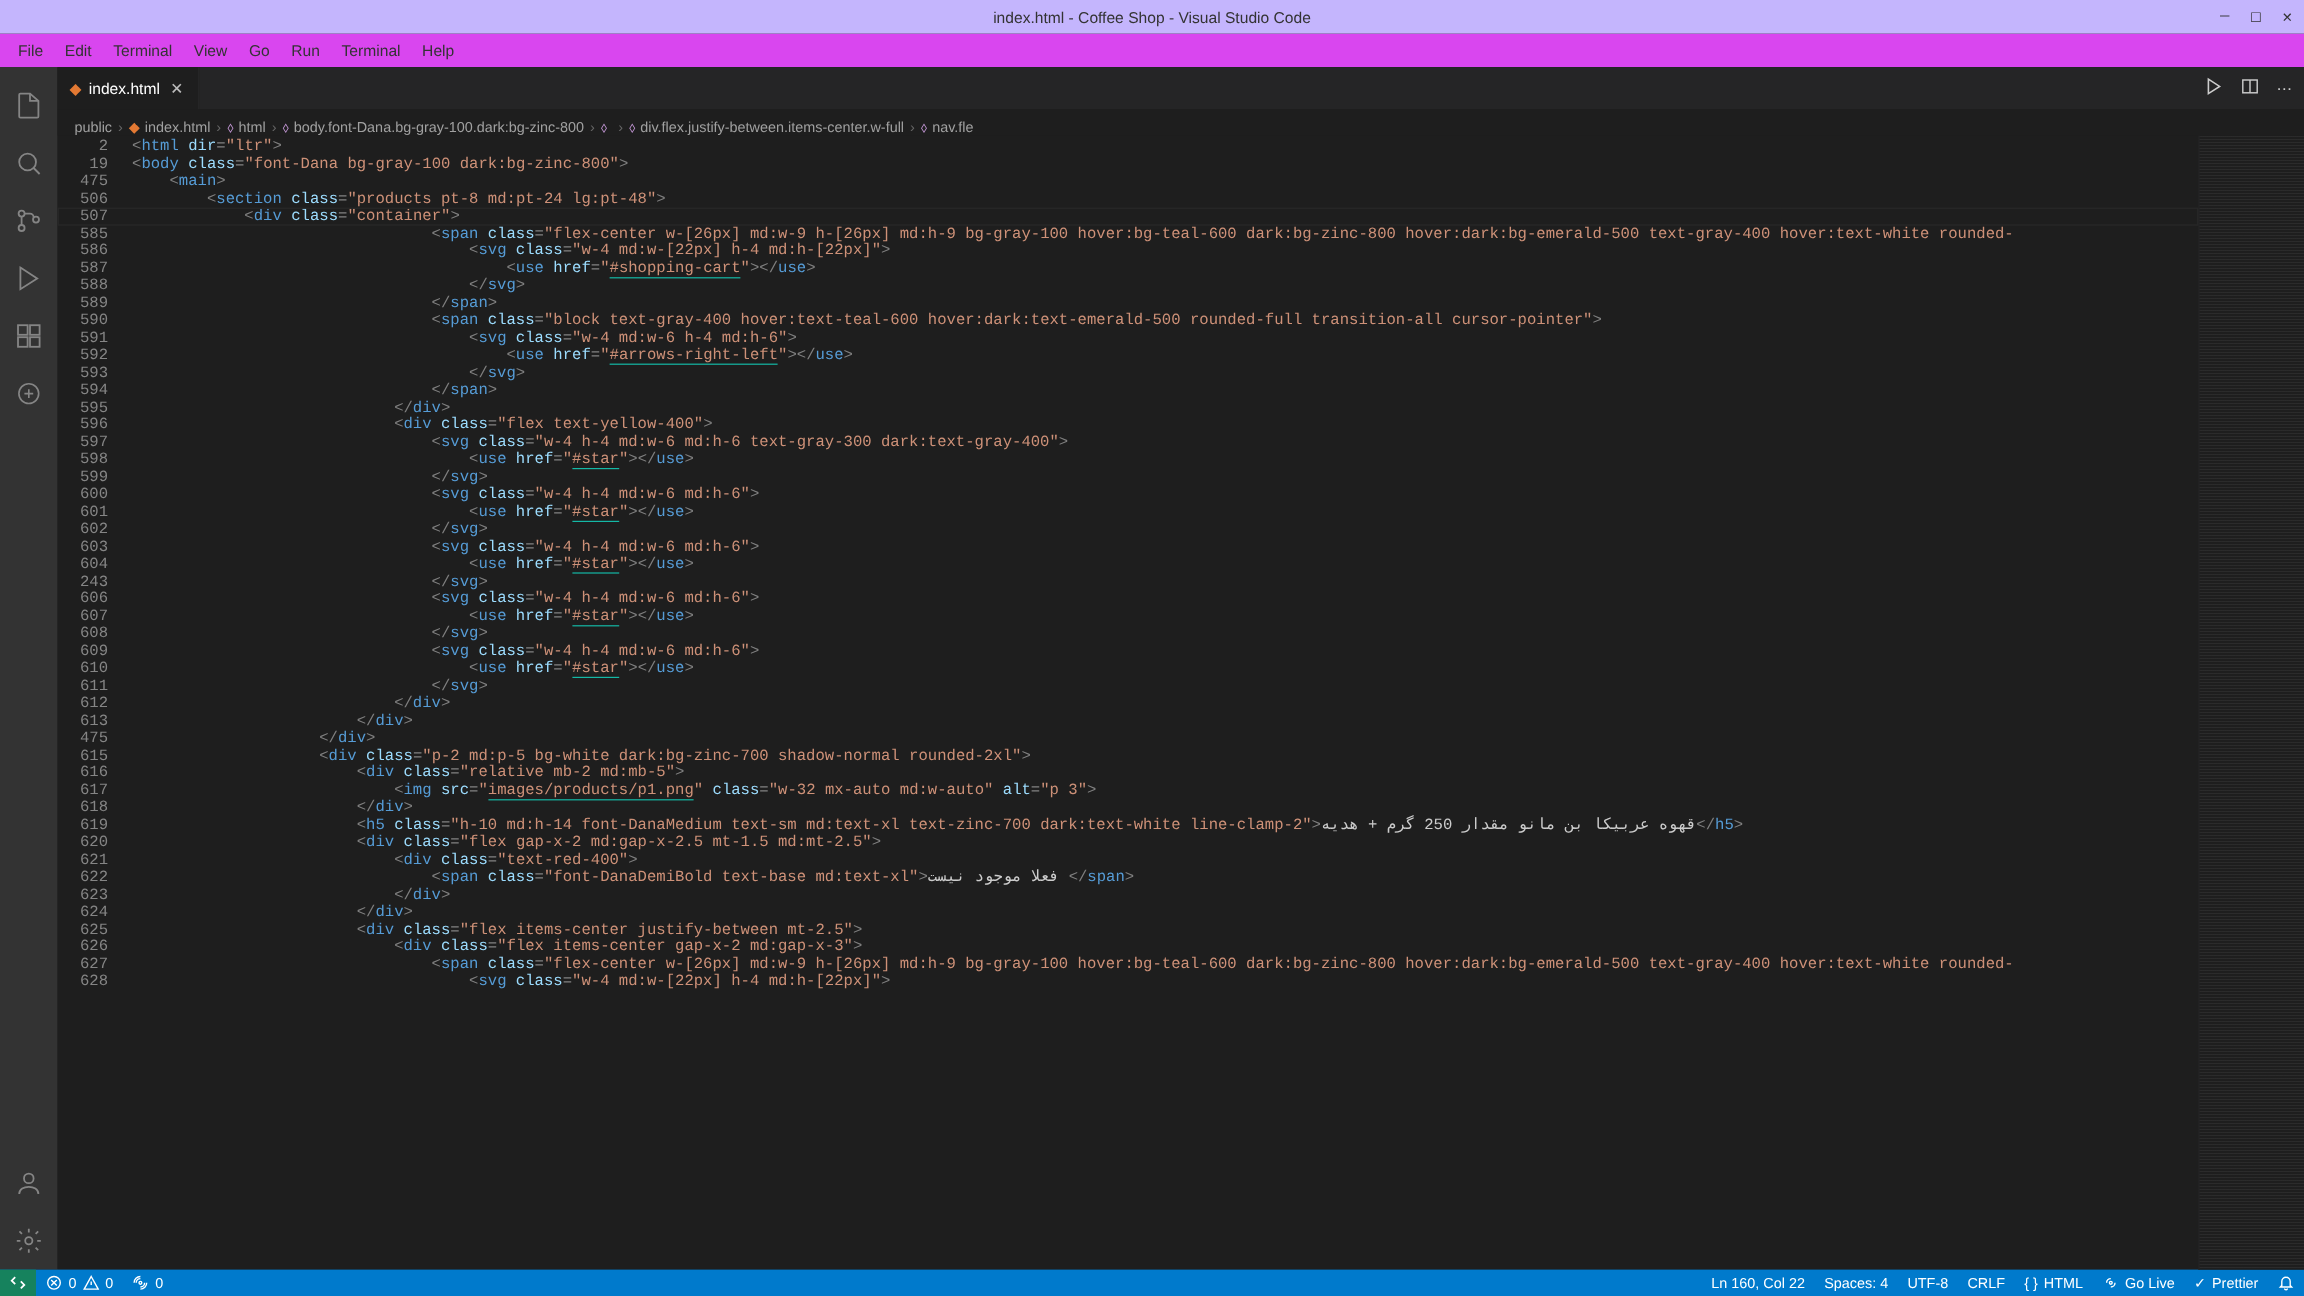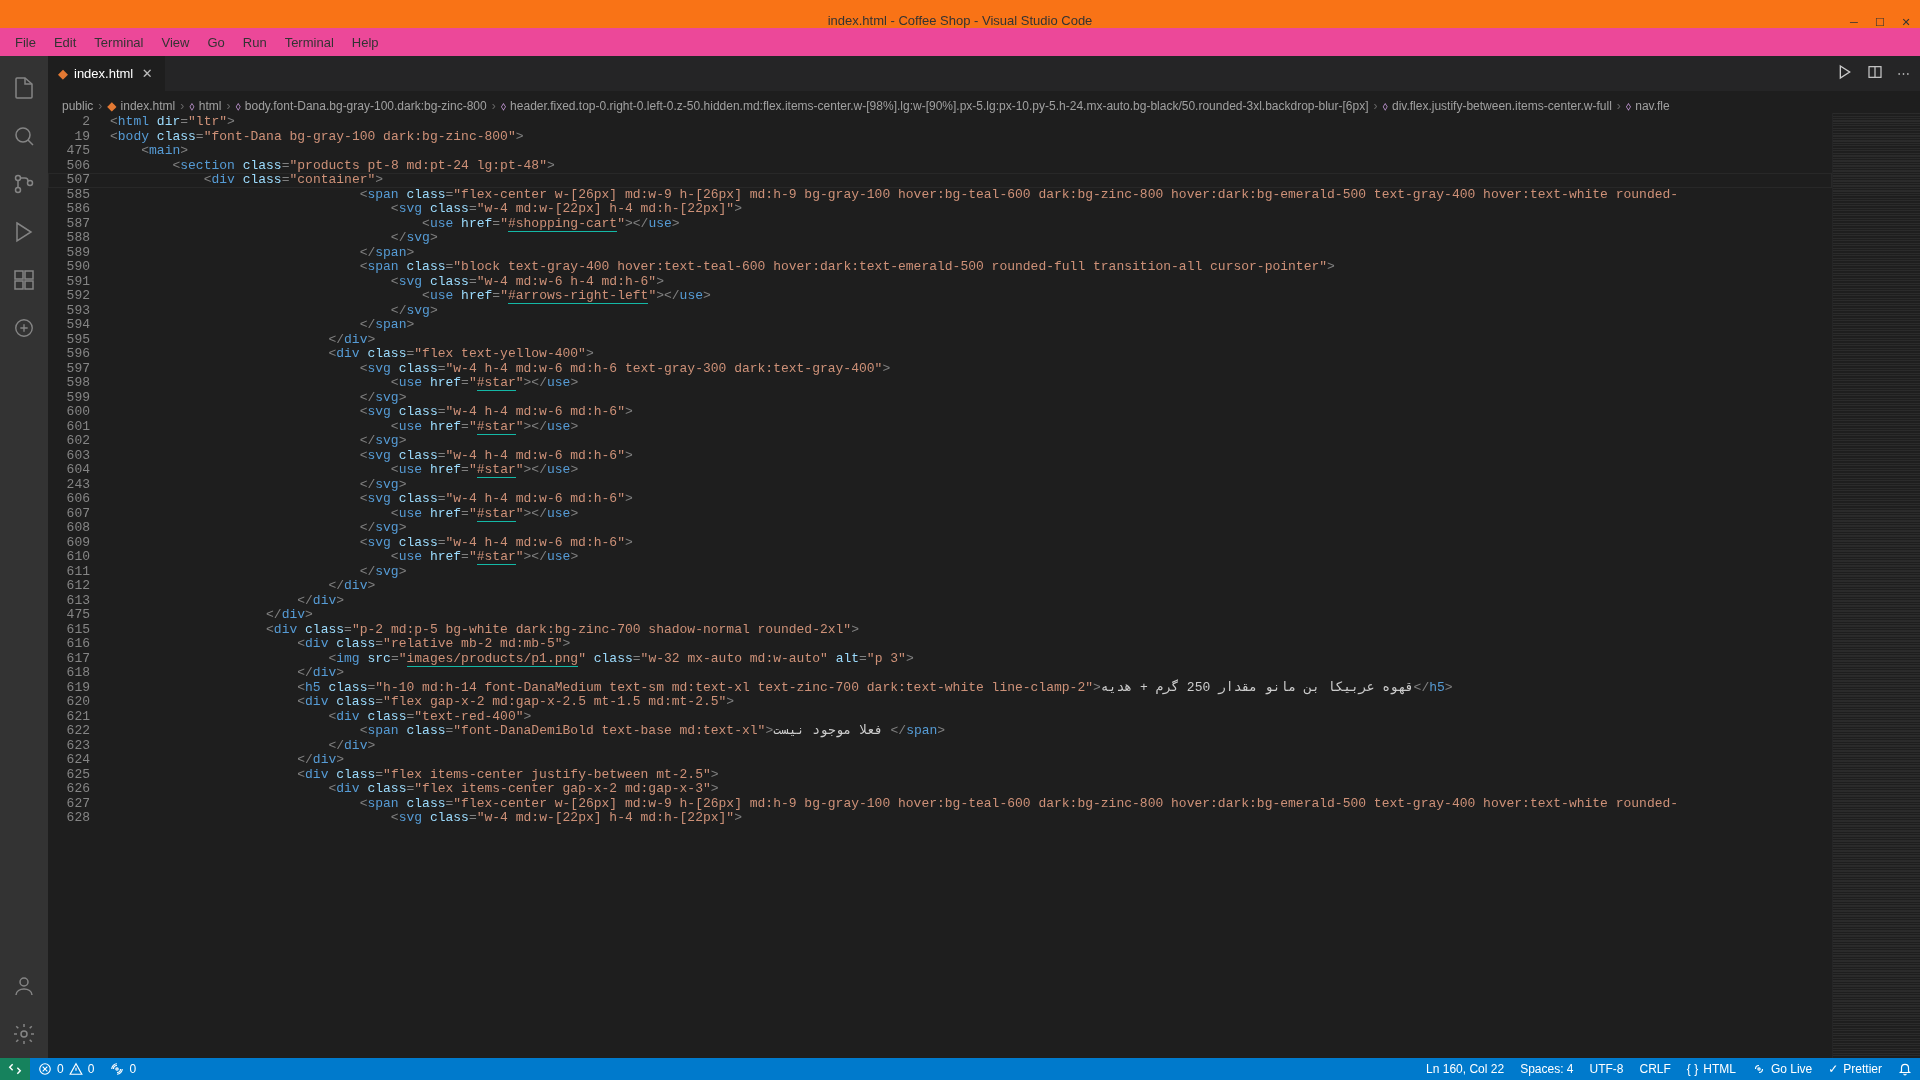--- a/index.html
+++ b/index.html
@@ -1,20 +1,20 @@
 <!DOCTYPE html>
 <html><head>
 <meta charset="utf-8">
 <style>
 *{margin:0;padding:0;box-sizing:border-box}
 body{font-family:-apple-system,BlinkMacSystemFont,'Segoe UI',sans-serif;font-size:13px;background:#1e1e1e;color:#ccc;overflow:hidden;height:100vh;display:flex;flex-direction:column}
-.titlebar{height:28px;background:#f97316;display:flex;align-items:flex-end;justify-content:center;position:relative;color:#333;font-size:13px}
+.titlebar{height:28px;background:#c4b5fd;display:flex;align-items:center;justify-content:center;position:relative;color:#333;font-size:13px}
 .titlebar .ctrls{position:absolute;right:8px;display:flex;gap:14px;align-items:center}
 .titlebar .ctrls span{width:12px;height:12px;display:flex;align-items:center;justify-content:center;cursor:pointer;font-size:11px}
-.menubar{height:28px;background:#ec4899;display:flex;align-items:center;padding:0 6px;color:#333;font-size:13px}
+.menubar{height:28px;background:#d946ef;display:flex;align-items:center;padding:0 6px;color:#333;font-size:13px}
 .menubar .mi{padding:3px 9px;cursor:pointer}
 .body-area{flex:1;display:flex;min-height:0}
 .activity{width:48px;background:#333333;display:flex;flex-direction:column;align-items:center;padding-top:8px}
 .activity .ai{width:48px;height:48px;display:flex;align-items:center;justify-content:center;cursor:pointer;color:#858585}
 .activity .spacer{flex:1}
 .main{flex:1;display:flex;flex-direction:column;min-width:0;background:#1e1e1e}
 .tabs{height:35px;background:#252526;display:flex;align-items:stretch}
 .tab{display:flex;align-items:center;padding:0 10px;gap:6px;background:#1e1e1e;color:#fff;border-right:1px solid #252526;font-size:13px;cursor:pointer}
 .tab .ico{color:#e37933;font-size:13px}
 .tab .close{width:16px;height:16px;display:flex;align-items:center;justify-content:center;opacity:.7}
@@ -147,21 +147,20 @@
       <span class="ico">◆</span>
         <span>index.html</span>
         <span class="sep">›</span>
       <span class="ico2">⬨</span>
         <span>html</span>
         <span class="sep">›</span>
       <span class="ico2">⬨</span>
         <span>body.font-Dana.bg-gray-100.dark:bg-zinc-800</span>
         <span class="sep">›</span>
       <span class="ico2">⬨</span>
-        <span>header.fixed.top-0.right-0.left-0.z-50.hidden.md:flex.items-center.w-[98%].lg:w-[90%].px-5.lg:px-10.py-5.h-24.mx-auto.bg-black/50.rounded-3xl.backdrop-blur-[6px]</span>
         <span class="sep">›</span>
       <span class="ico2">⬨</span>
         <span>div.flex.justify-between.items-center.w-full</span>
         <span class="sep">›</span>
       <span class="ico2">⬨</span>
         <span>nav.fle</span>
     </div>
 
     <div class="editor">
       <div class="hl-line" style="top:60px"></div>

